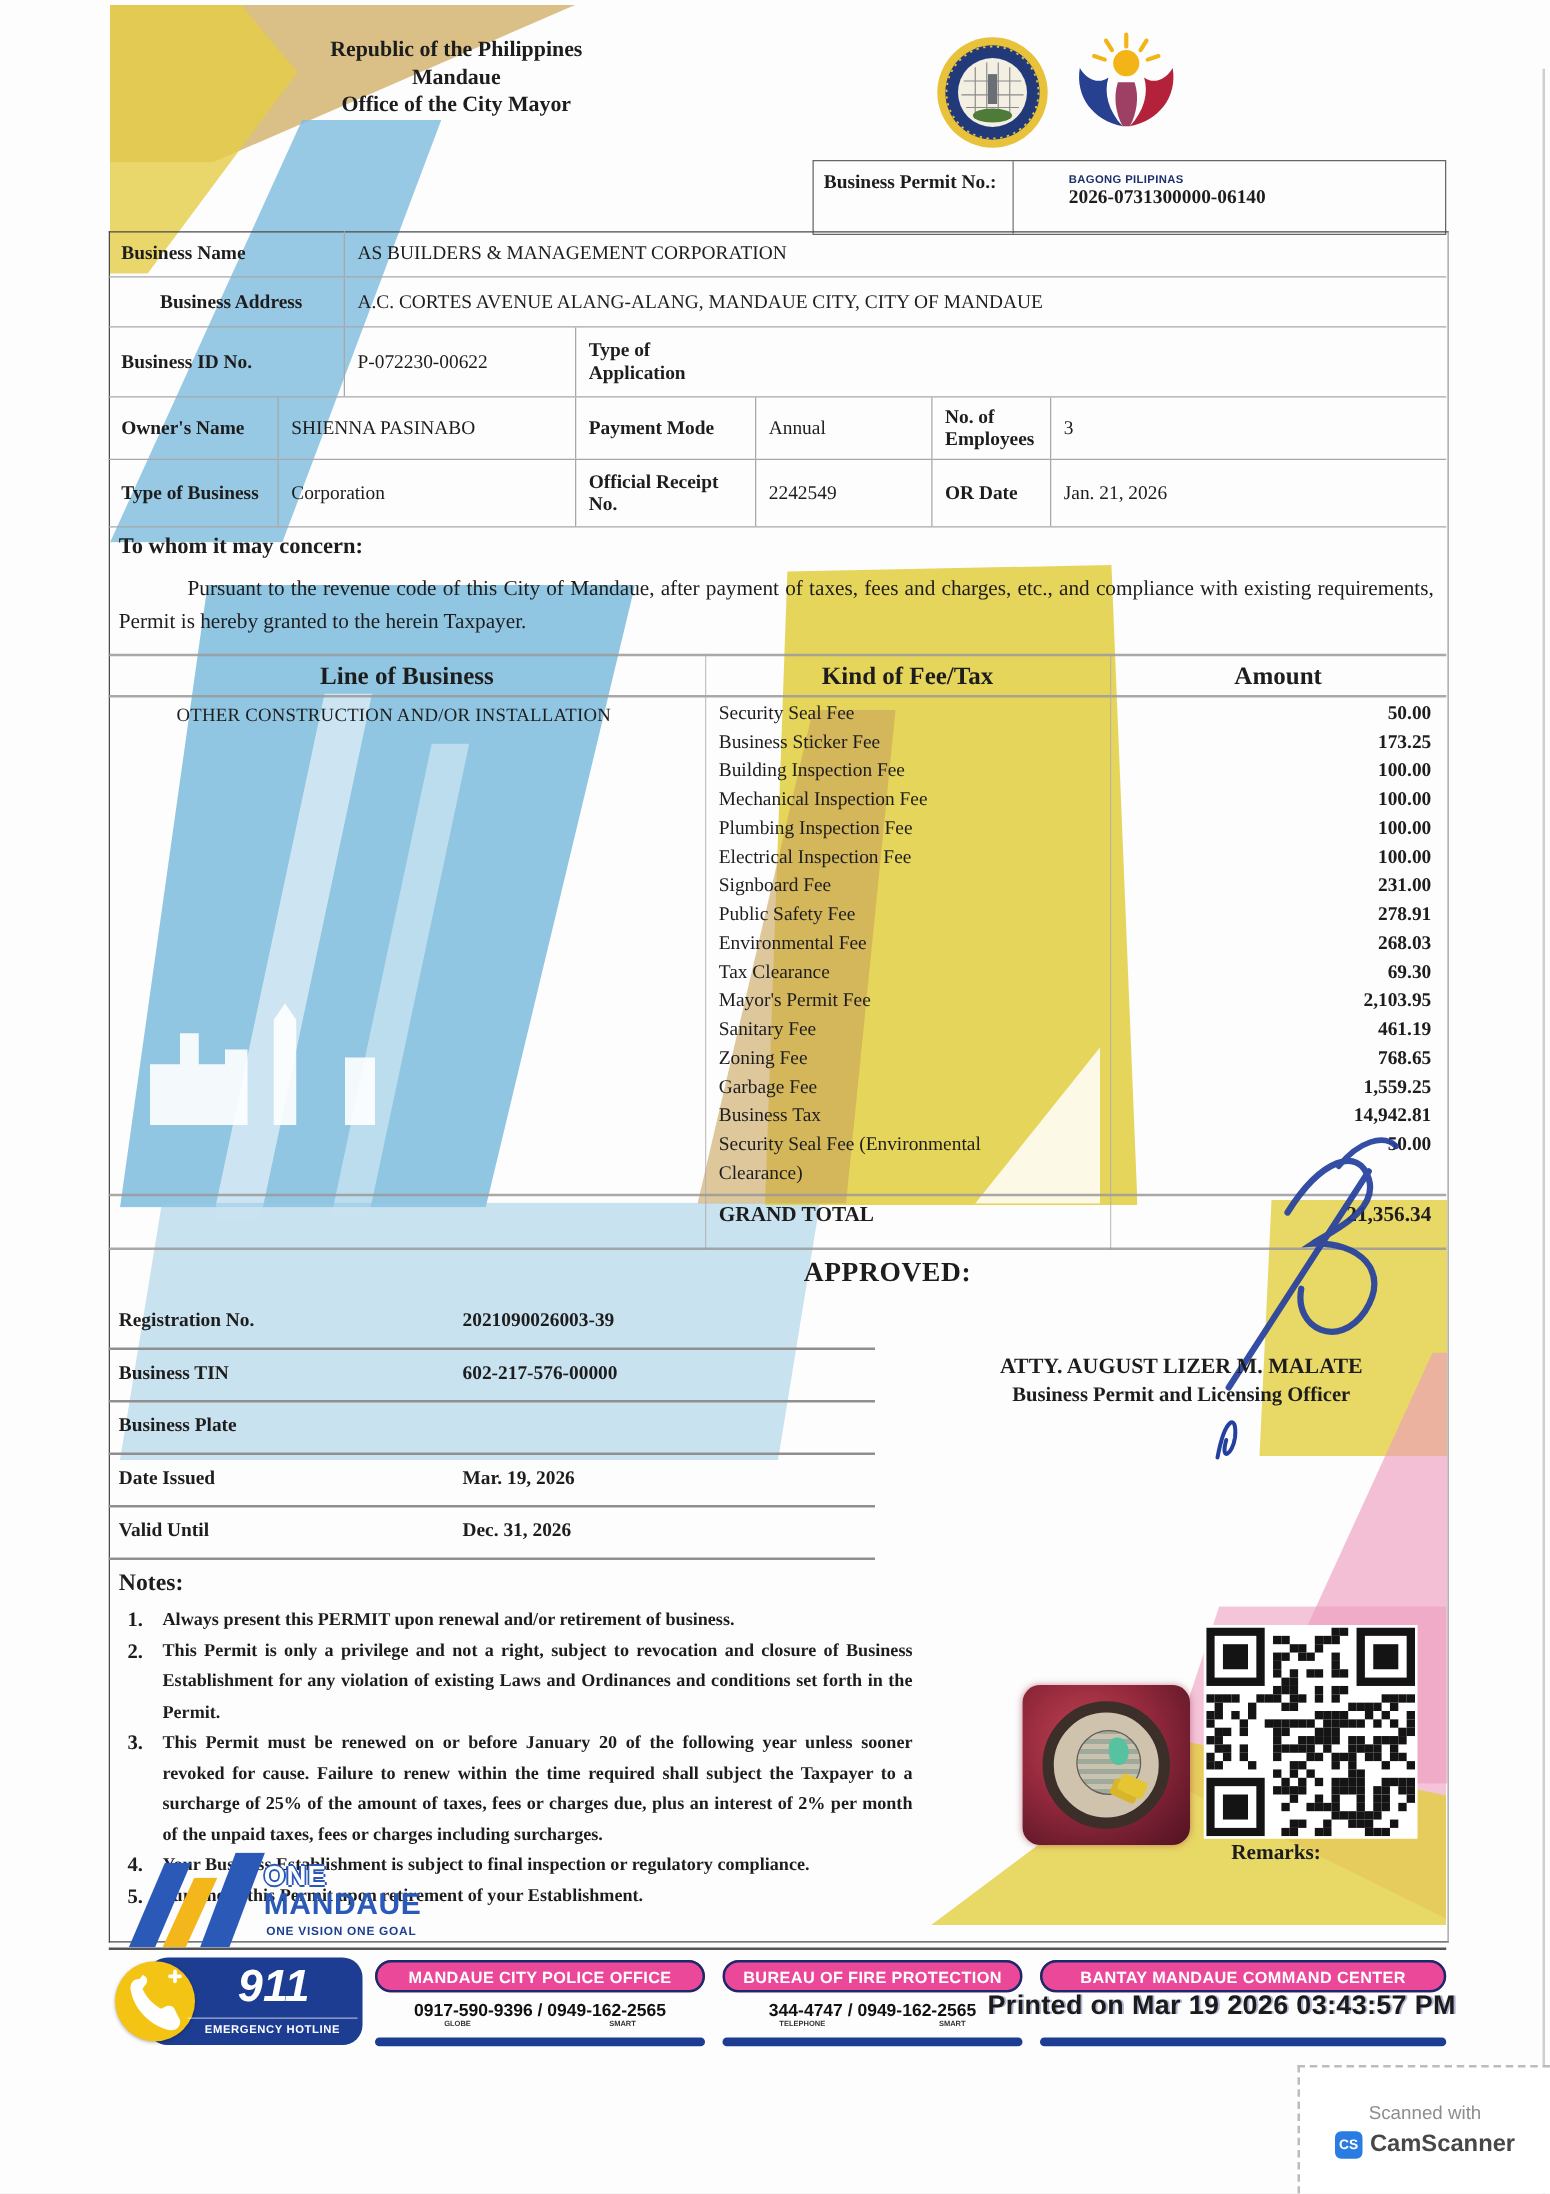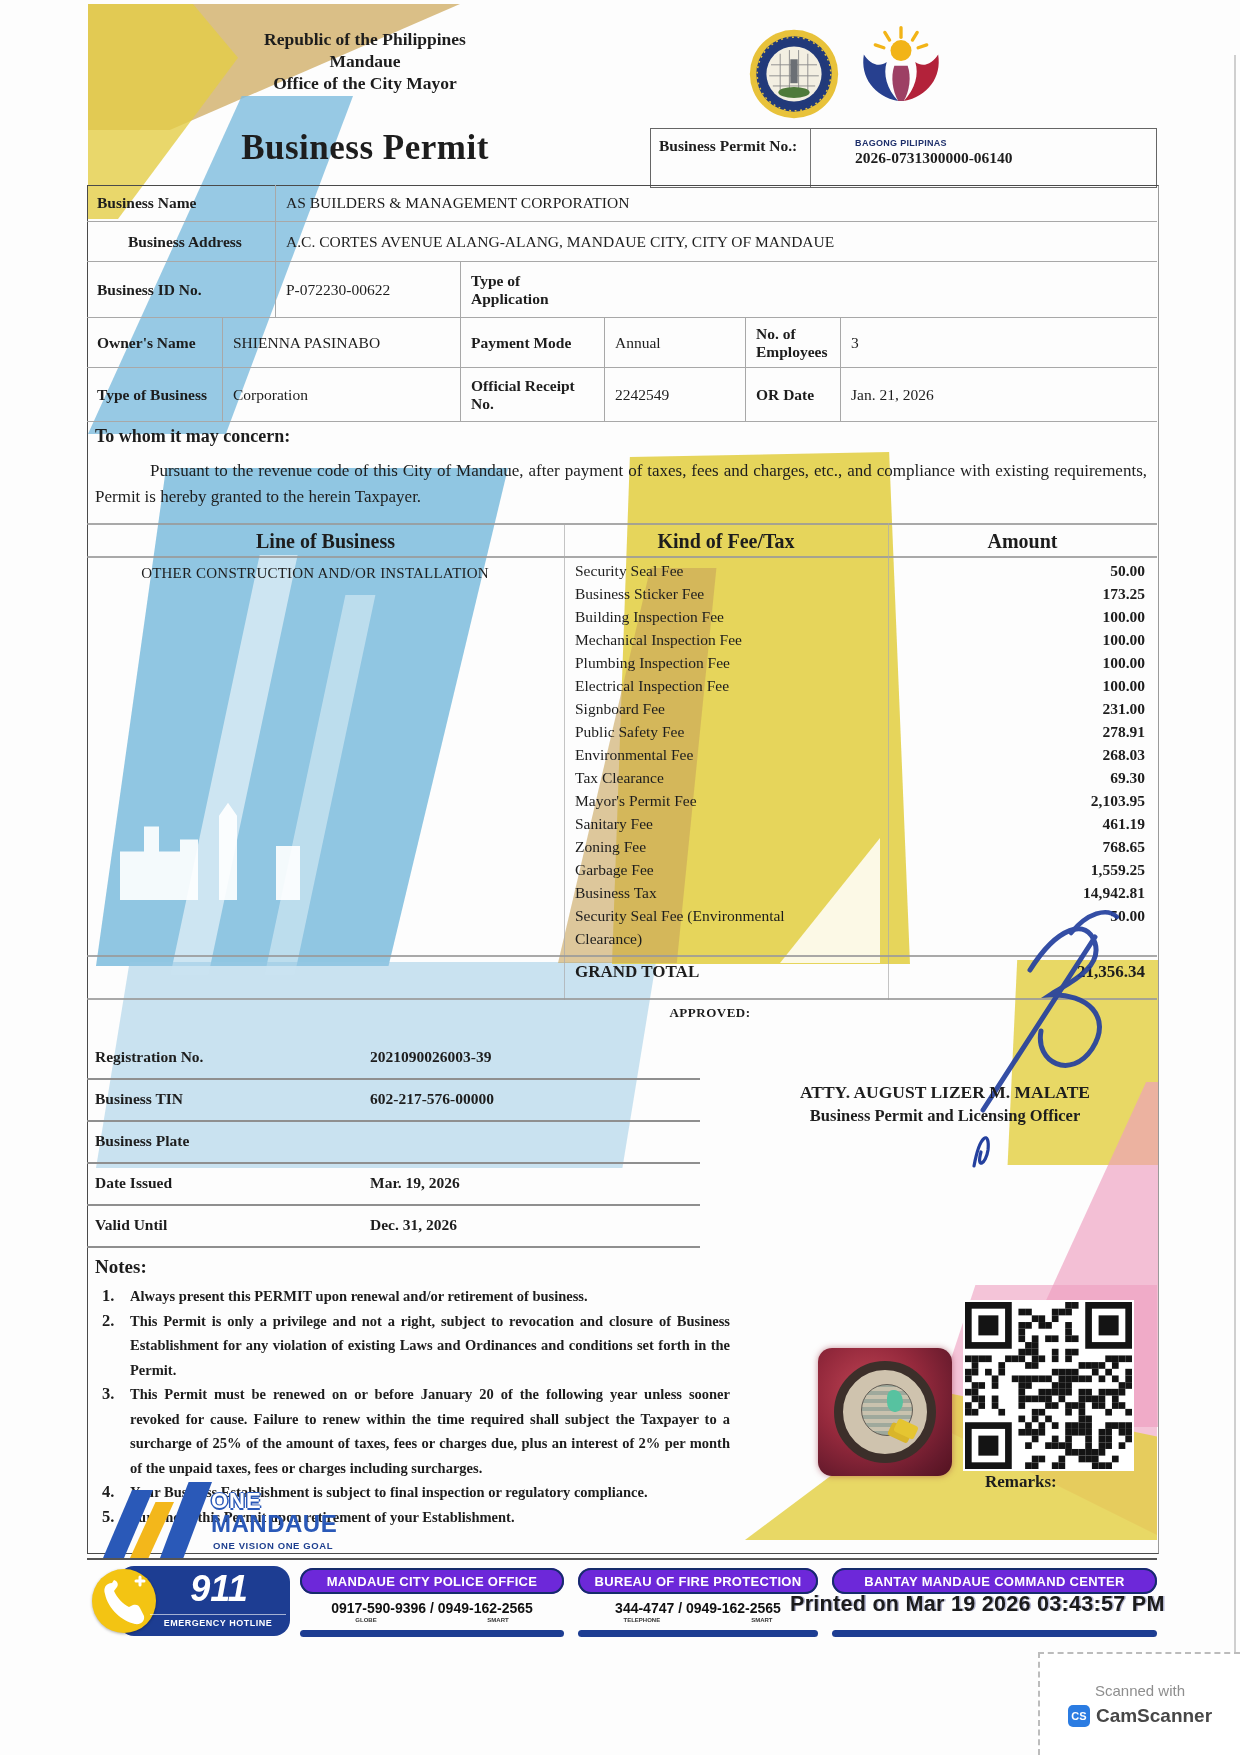--- a/index.html
+++ b/index.html
@@ -60,21 +60,21 @@
   .salutation{left:95px;top:426px;font-weight:bold;font-size:18px;}
   .paragraph{left:95px;top:458px;width:1052px;font-size:17px;line-height:26px;text-align:justify;text-indent:55px;}
   
   .fee-head{position:absolute;top:527px;height:28px;display:flex;align-items:center;justify-content:center;font-weight:bold;font-size:20px;}
   .lob{left:100px;top:565px;width:430px;text-align:center;font-size:15px;letter-spacing:.2px;}
   .fee-rows{left:575px;top:559px;width:570px;}
   .fee-row{display:flex;justify-content:space-between;line-height:23px;font-size:15.5px;}
   .fee-row .fname{max-width:265px;}
   .fee-row .famt{font-weight:600;}
   .gt-row{left:575px;top:962px;width:570px;display:flex;justify-content:space-between;font-weight:bold;font-size:17px;}
-  .approved{left:480px;top:1005px;width:460px;text-align:center;font-weight:bold;font-size:13px;letter-spacing:.5px;}
+  .approved{left:480px;top:1005px;width:460px;text-align:center;font-weight:bold;font-size:22px;letter-spacing:.5px;}
   
   .reg-label{position:absolute;left:95px;font-weight:bold;font-size:15.5px;}
   .reg-value{position:absolute;left:370px;font-size:15.5px;font-weight:600;}
   .reg-line{position:absolute;left:87px;width:613px;height:1.5px;background:#8f8f8f;}
   
   .officer-name{left:745px;top:1082px;width:400px;text-align:center;font-weight:bold;font-size:17.5px;}
   .officer-title{left:745px;top:1106px;width:400px;text-align:center;font-size:16.5px;font-weight:600;}
   
   .notes-heading{left:95px;top:1256px;font-weight:bold;font-size:19px;}
   .notes-list{left:100px;top:1284px;width:630px;margin:0;padding:0;list-style:none;counter-reset:n;}
@@ -102,21 +102,21 @@
   .om-mandaue{position:absolute;left:108px;top:34px;font-family:"Liberation Sans",sans-serif;font-weight:bold;font-size:24px;color:#2a59b8;letter-spacing:.5px;}
   .om-tag{position:absolute;left:110px;top:64px;font-family:"Liberation Sans",sans-serif;font-weight:bold;font-size:9.5px;color:#1d3f8f;letter-spacing:.6px;}
   
   .footer{font-family:"Liberation Sans",sans-serif;}
   .hotline{left:92px;top:1564px;width:198px;height:78px;}
   .hotline .pillbg{position:absolute;left:26px;top:2px;width:172px;height:70px;background:#1d3d92;border-radius:16px;}
   .hotline .ycirc{position:absolute;left:0;top:5px;width:64px;height:64px;border-radius:50%;background:#f3c413;box-shadow:0 1px 3px rgba(0,0,0,.3);}
   .hotline .num{position:absolute;left:62px;top:4px;width:130px;text-align:center;color:#fff;font-size:36px;font-weight:bold;font-style:italic;}
   .hotline .lbl{position:absolute;left:58px;top:50px;width:136px;text-align:center;color:#fff;font-size:9px;font-weight:bold;letter-spacing:.5px;border-top:1px solid rgba(255,255,255,.6);padding-top:3px;}
   .pill{position:absolute;top:1568px;}
-  .pill .head{background:#6d28d9;border-radius:13px;height:26px;display:flex;align-items:center;justify-content:center;
+  .pill .head{background:#ec4899;border-radius:13px;height:26px;display:flex;align-items:center;justify-content:center;
       color:#fff;font-weight:bold;font-size:13px;letter-spacing:.3px;box-shadow:inset 0 0 0 2px #152c6b;}
   .pill .nums{margin-top:6px;text-align:center;font-weight:bold;font-size:14px;color:#101010;height:17px;}
   .pill .carriers{display:flex;justify-content:space-around;font-size:6px;font-weight:bold;color:#333;height:8px;}
   .pill .bar{margin-top:5px;height:7px;border-radius:4px;background:#1d3d92;}
   .printed{left:790px;top:1592px;width:370px;font-size:21.5px;font-weight:bold;color:#1b1b1b;letter-spacing:.3px;
       text-shadow:1.5px 0 rgba(40,50,130,.35);white-space:nowrap;}
   
   .cs-box{left:1038px;top:1652px;width:202px;height:103px;background:#fff;border-left:2px dashed #bcbcbc;border-top:2px dashed #bcbcbc;
       font-family:"Liberation Sans",sans-serif;box-sizing:border-box;display:flex;flex-direction:column;align-items:center;justify-content:center;gap:6px;}
   .cs-box .l1{color:#8e8e8e;font-size:15px;}
@@ -185,21 +185,20 @@
         <line x1="82" y1="24" x2="73" y2="27"></line>
       </g>
       <circle cx="55" cy="30" r="11" fill="#f2b417"></circle>
       <path d="M16 34 C12 58 27 78 52 83 C40 70 36 55 40 42 C32 48 22 44 16 34 Z" fill="#27408f"></path>
       <path d="M94 34 C98 58 83 78 58 83 C70 70 74 55 70 42 C78 48 88 44 94 34 Z" fill="#b3223a"></path>
       <path d="M52 83 C46 72 44 58 48 46 L62 46 C66 58 64 72 58 83 Z" fill="#8c1f49" opacity=".85"></path>
     </svg>
   </div>
   <div class="bp-label">BAGONG PILIPINAS</div>
 
-  <div class="abs doc-title">Business Permit</div>
 
   <div class="abs permitno-box">
     <div class="cell-l">Business Permit No.:</div>
     <div class="cell-v">2026-0731300000-06140</div>
   </div>
 
   <div class="abs outer-box"></div>
   <div class="abs dbl-bottom"></div>
 
   <div class="abs info-table">

